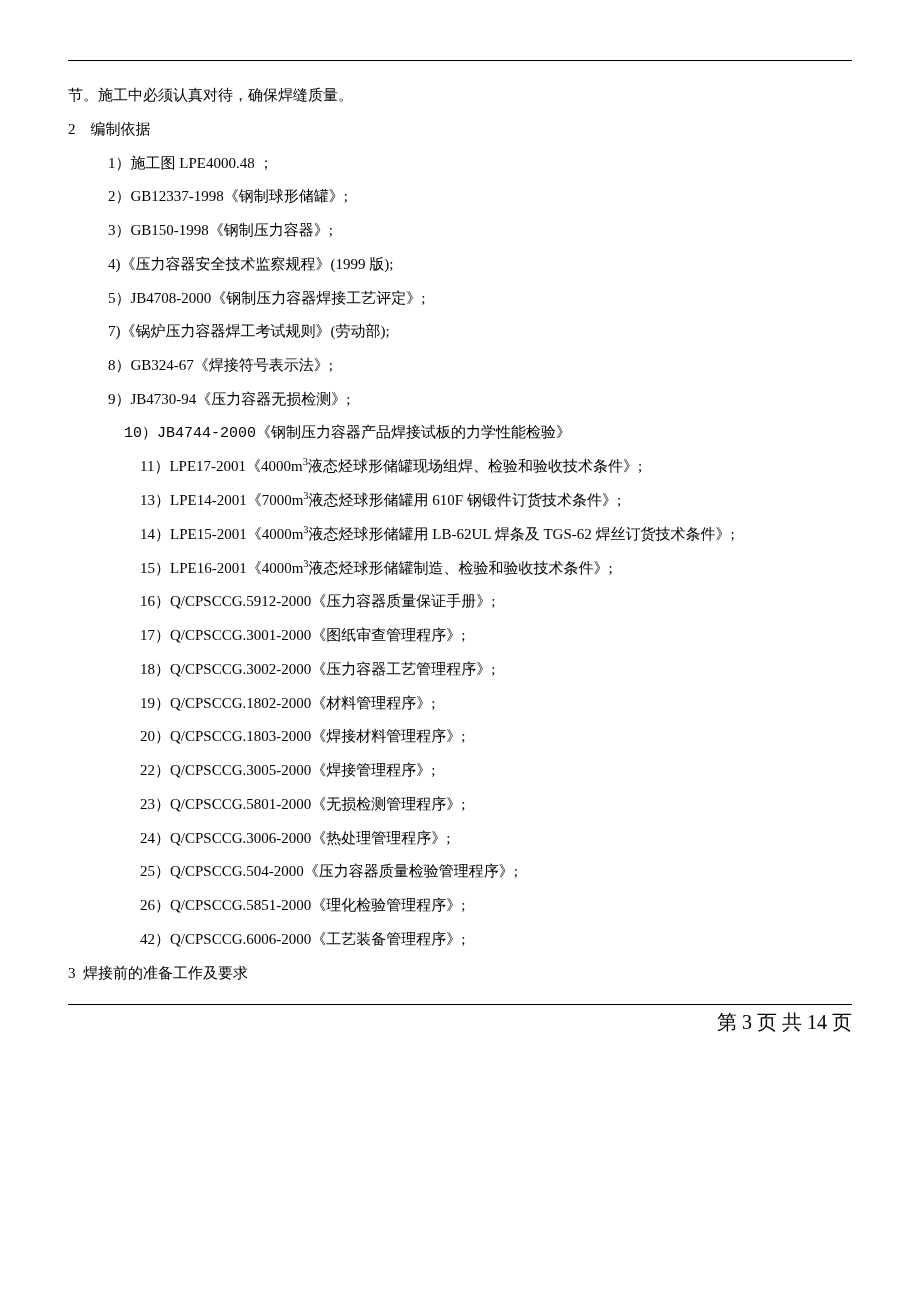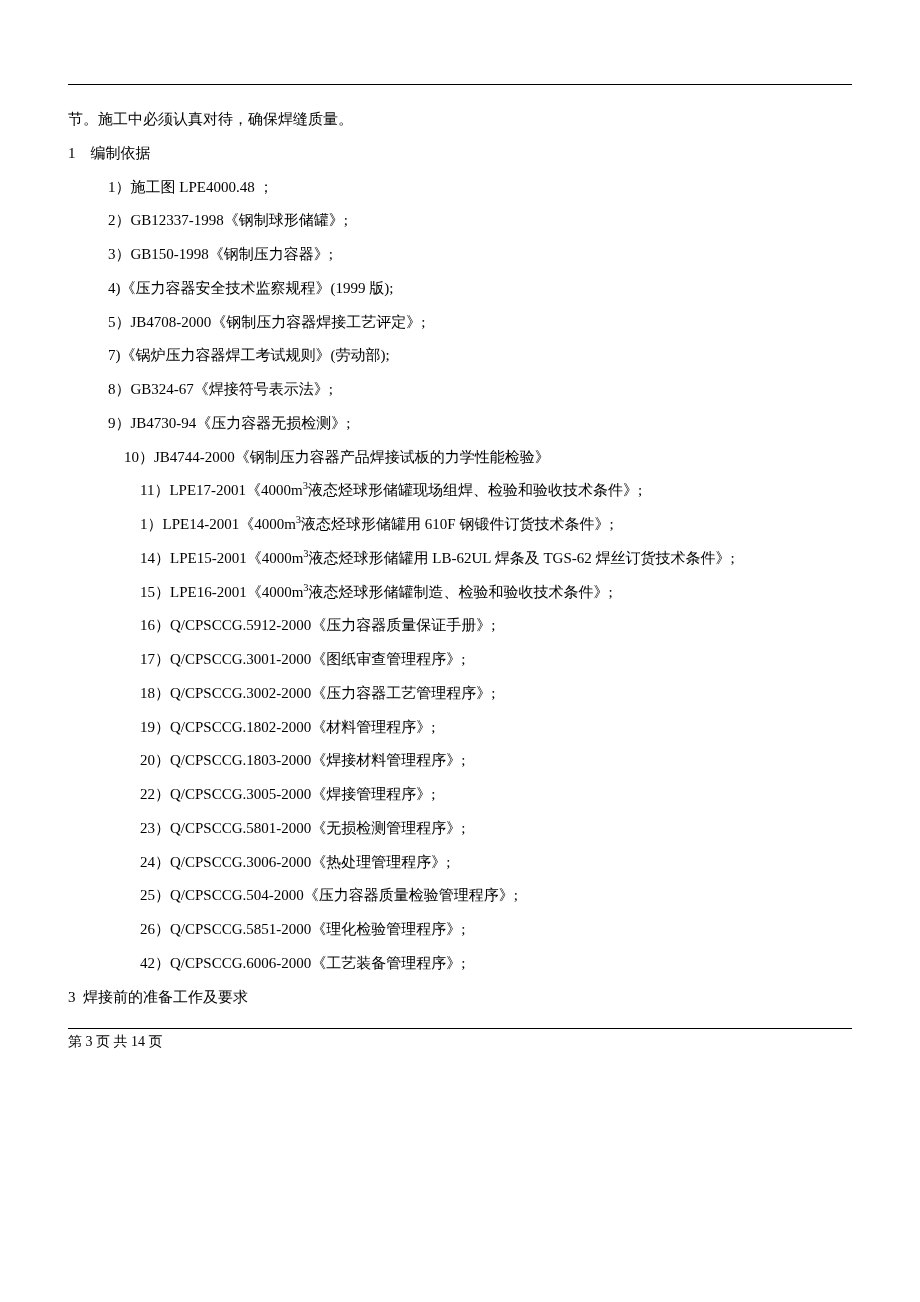--- a/index.html
+++ b/index.html
@@ -4,71 +4,71 @@
 <style>
   body {
     margin: 0;
     padding: 0;
     background: #fff;
     font-family: "SimSun", "宋体", serif;
     color: #000;
     width: 920px;
   }
   .page {
-    padding: 84px 68px 30px 68px;
+    padding: 60px 68px 30px 68px;
     box-sizing: border-box;
   }
   .hr-top {
     border: none;
     border-top: 1.5px solid #000;
     margin: 0 0 18px 0;
   }
   .hr-bottom {
     border: none;
     border-top: 1.5px solid #000;
     margin: 14px 0 4px 0;
   }
   .line {
     font-size: 15px;
     line-height: 2.25;
     white-space: pre-wrap;
   }
   .lvl0 { padding-left: 0; }
   .lvl1 { padding-left: 40px; }
   .lvl2 { padding-left: 72px; }
-  .lvl3 { padding-left: 56px; }
+  .lvl3 { padding-left: 56px; font-family: Liberation Mono, monospace; }
   .footer {
-    text-align: left;
-    font-size: 14px;
+    text-align: right;
+    font-size: 20px;
     padding-bottom: 20px;
   }
   sup { font-size: 0.7em; }
 </style>
 </head>
 <body>
 
 <div class="page">
   <hr class="hr-top">
 
   <div class="line lvl0">节。施工中必须认真对待，确保焊缝质量。</div>
-  <div class="line lvl0">1    编制依据</div>
+  <div class="line lvl0">2    编制依据</div>
 
   <div class="line lvl1">1）施工图 LPE4000.48 ；</div>
   <div class="line lvl1">2）GB12337-1998《钢制球形储罐》;</div>
   <div class="line lvl1">3）GB150-1998《钢制压力容器》;</div>
   <div class="line lvl1">4)《压力容器安全技术监察规程》(1999 版);</div>
   <div class="line lvl1">5）JB4708-2000《钢制压力容器焊接工艺评定》;</div>
   <div class="line lvl1">7)《锅炉压力容器焊工考试规则》(劳动部);</div>
   <div class="line lvl1">8）GB324-67《焊接符号表示法》;</div>
   <div class="line lvl1">9）JB4730-94《压力容器无损检测》;</div>
 
   <div class="line lvl3">10）JB4744-2000《钢制压力容器产品焊接试板的力学性能检验》</div>
 
   <div class="line lvl2"><span>11）LPE17-2001《4000m</span><sup>3</sup><span>液态烃球形储罐现场组焊、检验和验收技术条件》;</span></div>
-  <div class="line lvl2"><span>1）LPE14-2001《4000m</span><sup>3</sup><span>液态烃球形储罐用 610F 钢锻件订货技术条件》;</span></div>
+  <div class="line lvl2"><span>13）LPE14-2001《7000m</span><sup>3</sup><span>液态烃球形储罐用 610F 钢锻件订货技术条件》;</span></div>
   <div class="line lvl2"><span>14）LPE15-2001《4000m</span><sup>3</sup><span>液态烃球形储罐用 LB-62UL 焊条及 TGS-62 焊丝订货技术条件》;</span></div>
   <div class="line lvl2"><span>15）LPE16-2001《4000m</span><sup>3</sup><span>液态烃球形储罐制造、检验和验收技术条件》;</span></div>
 
   <div class="line lvl2">16）Q/CPSCCG.5912-2000《压力容器质量保证手册》;</div>
   <div class="line lvl2">17）Q/CPSCCG.3001-2000《图纸审查管理程序》;</div>
   <div class="line lvl2">18）Q/CPSCCG.3002-2000《压力容器工艺管理程序》;</div>
   <div class="line lvl2">19）Q/CPSCCG.1802-2000《材料管理程序》;</div>
   <div class="line lvl2">20）Q/CPSCCG.1803-2000《焊接材料管理程序》;</div>
   <div class="line lvl2">22）Q/CPSCCG.3005-2000《焊接管理程序》;</div>
   <div class="line lvl2">23）Q/CPSCCG.5801-2000《无损检测管理程序》;</div>

